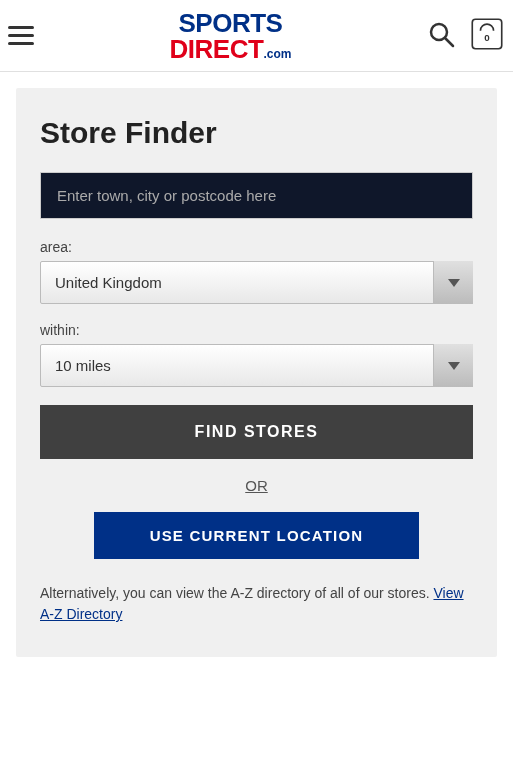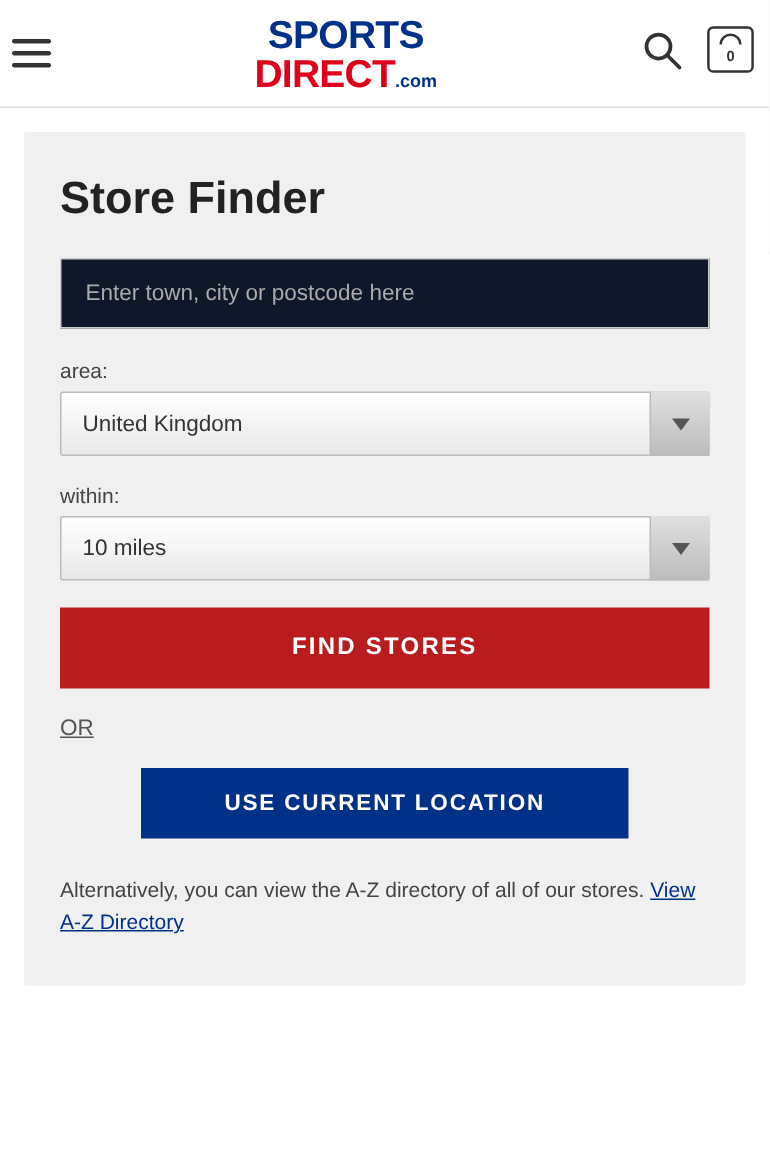--- a/index.html
+++ b/index.html
@@ -151,34 +151,34 @@
       height: 0;
       border-left: 6px solid transparent;
       border-right: 6px solid transparent;
       border-top: 8px solid #555;
     }
 
     .find-stores-btn {
       display: block;
       width: 100%;
       padding: 18px;
-      background: #b91c1c;
+      background: #404040;
       color: #fff;
       font-size: 16px;
       font-weight: 700;
       letter-spacing: 1.5px;
       text-align: center;
       border: none;
       cursor: pointer;
       margin-top: 12px;
       margin-bottom: 18px;
     }
 
     .or-divider {
-      text-align: left;
+      text-align: center;
       font-size: 15px;
       color: #555;
       margin-bottom: 18px;
       font-weight: 500;
       text-decoration: underline;
     }
 
     .use-location-btn {
       display: block;
       width: 75%;

